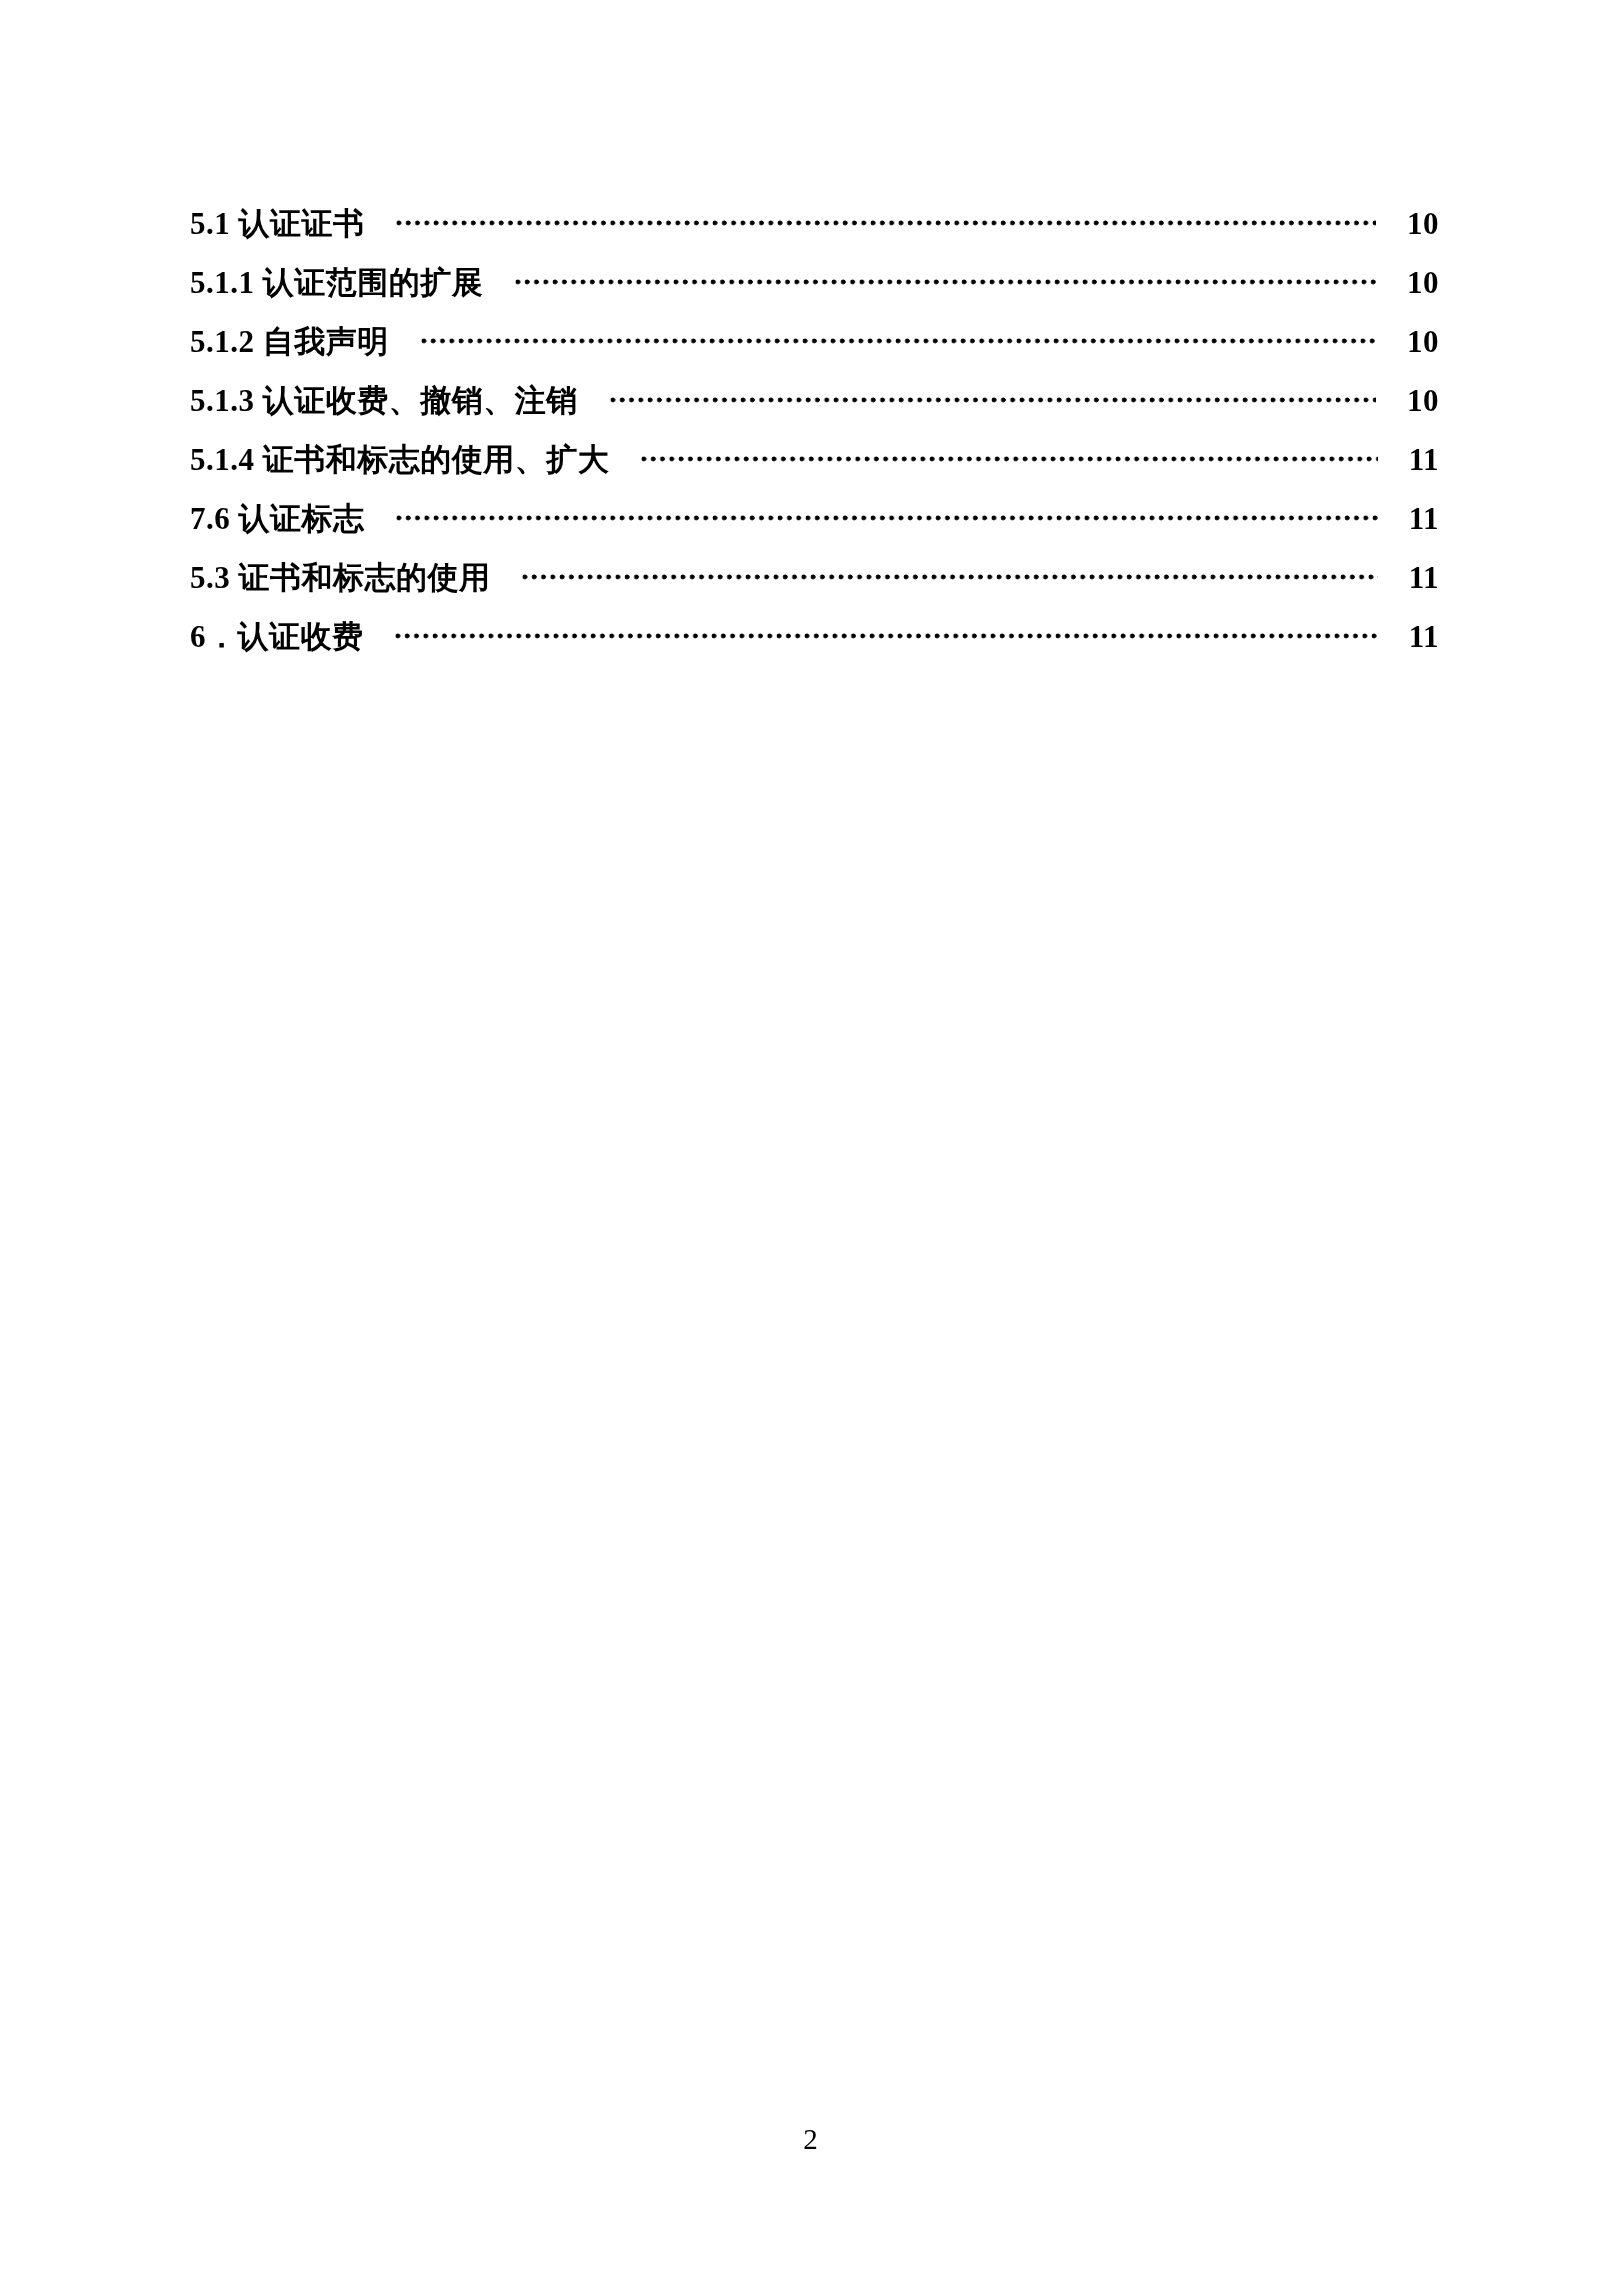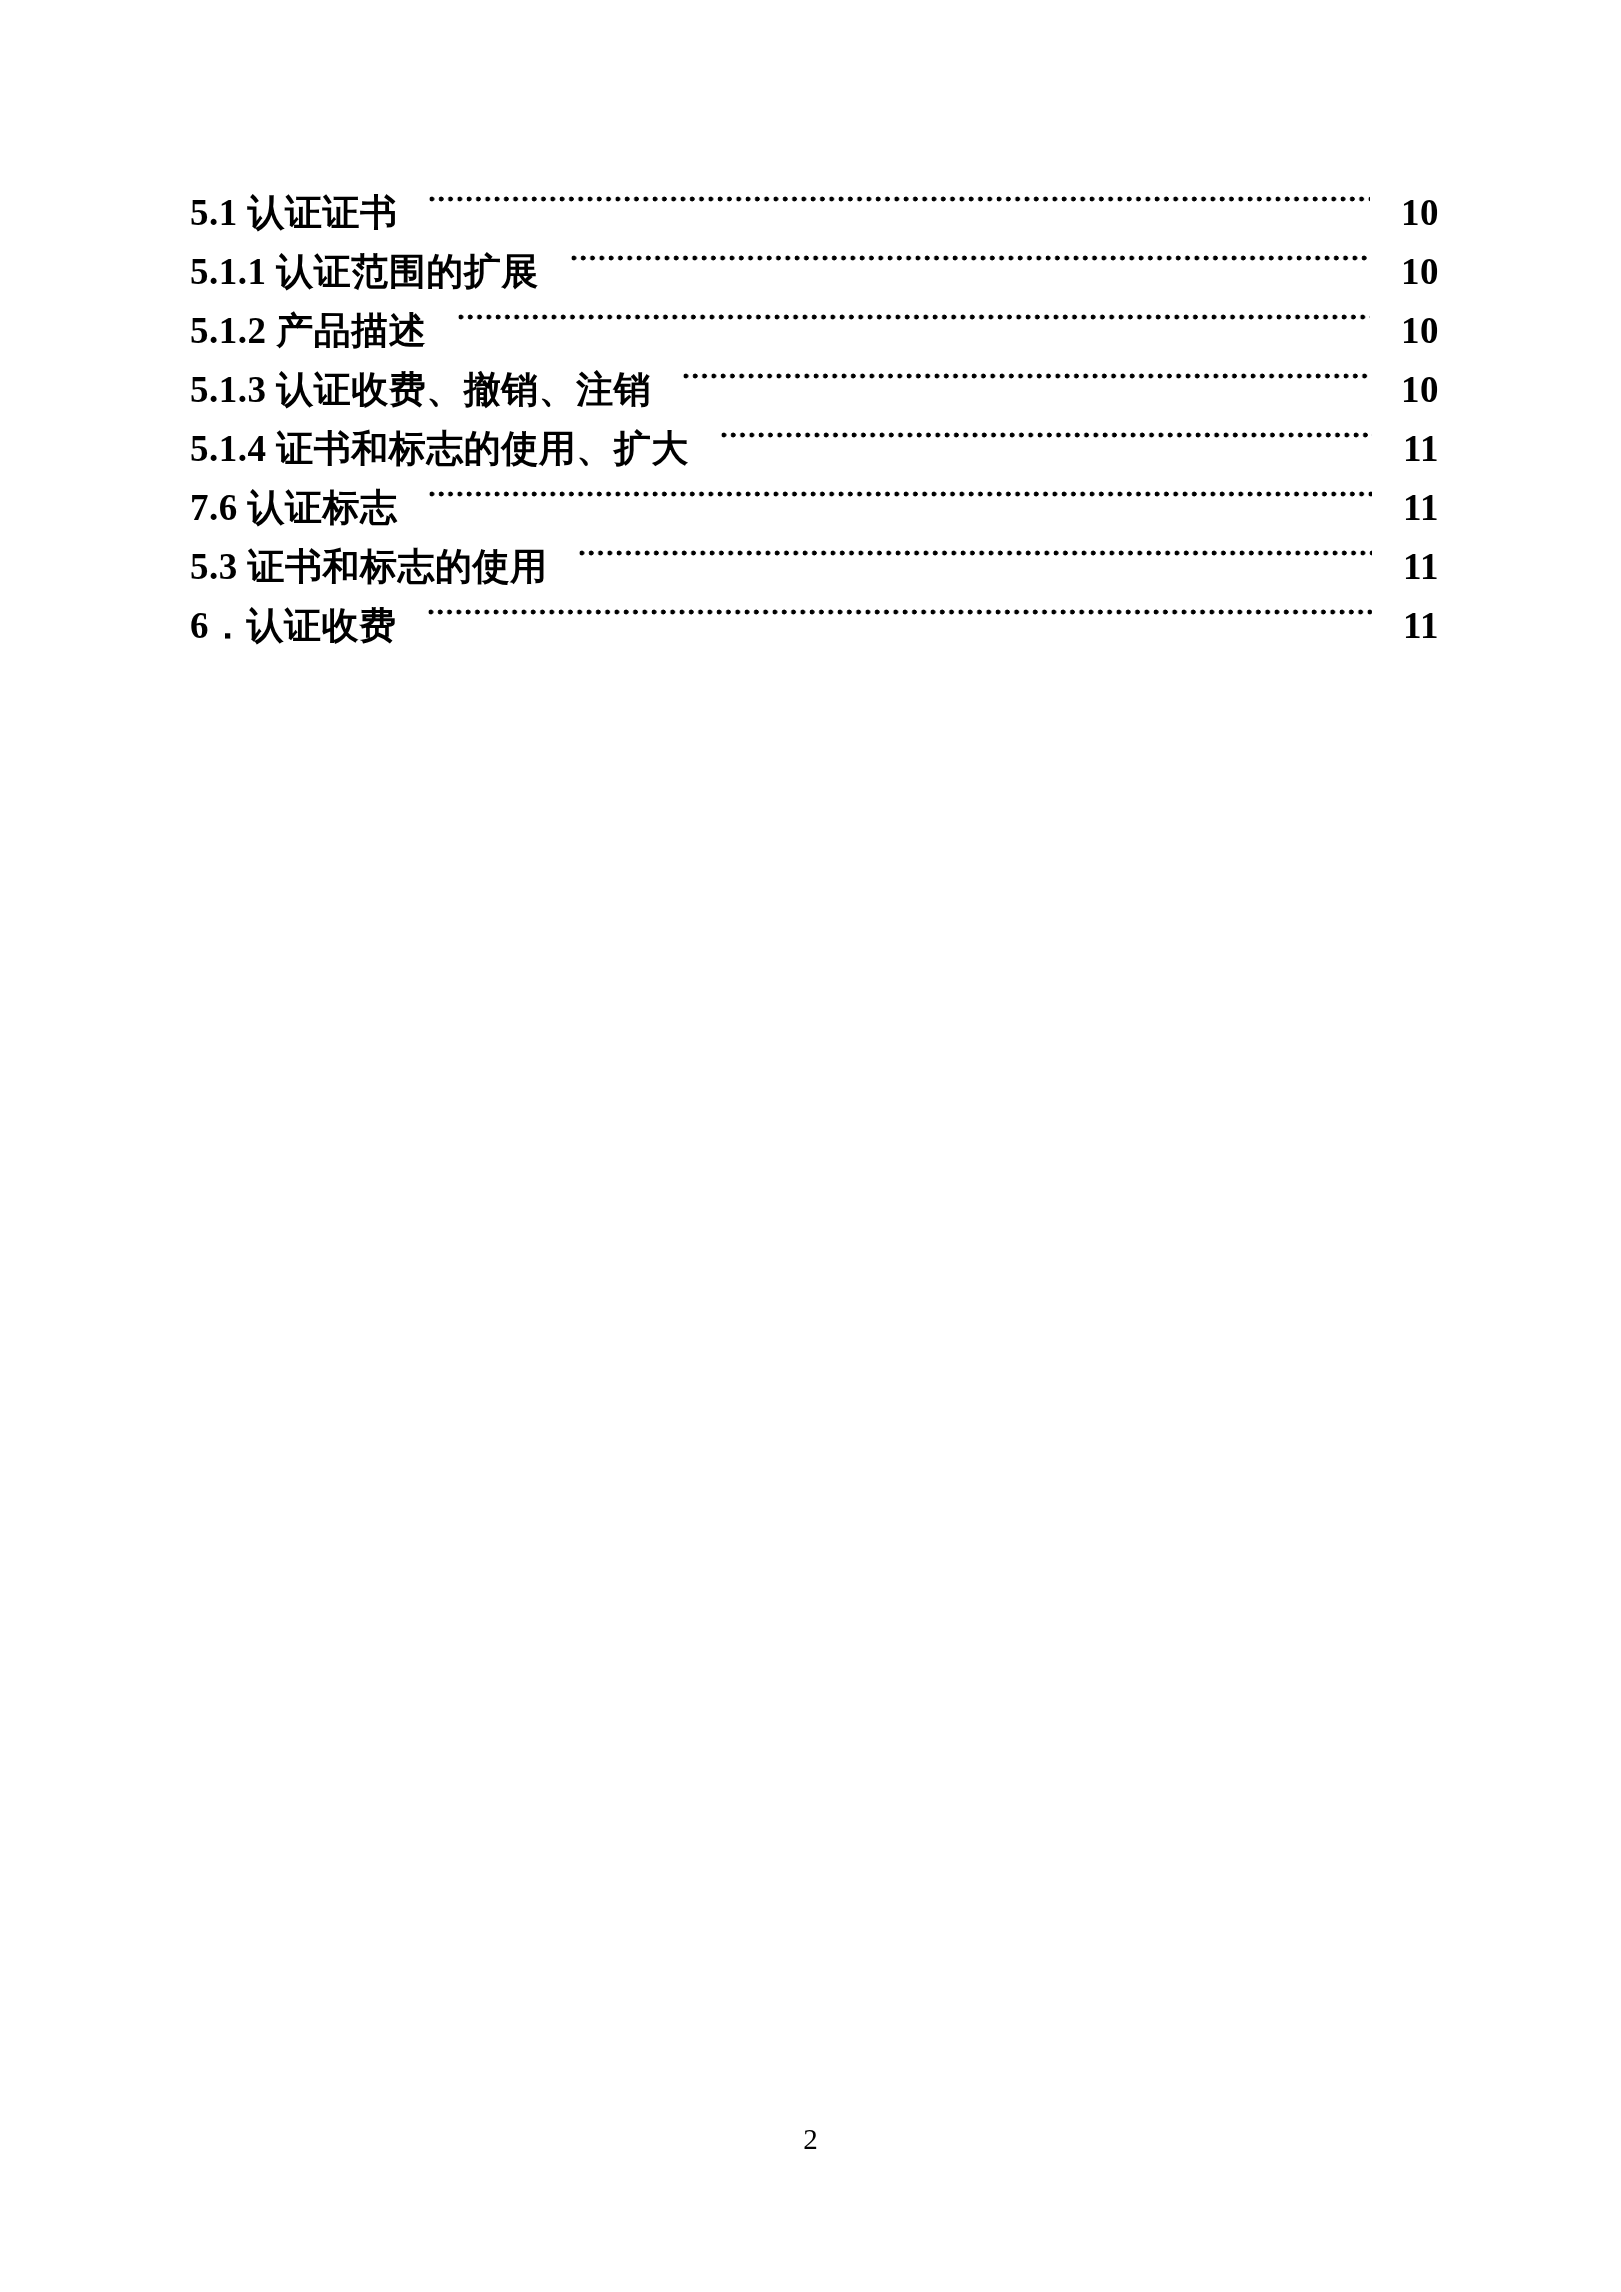--- a/index.html
+++ b/index.html
@@ -21,23 +21,23 @@
     background: #ffffff;
   }
   .toc {
     position: absolute;
     left: 190px;
     top: 194px;
     width: 1249px;
   }
   .toc-row {
     display: flex;
-    align-items: flex-start;
+    align-items: center;
     height: 59px;
-    font-size: 37px;
+    font-size: 31px;
     font-weight: 700;
     line-height: 1;
     letter-spacing: 0.5px;
     gap: 28px;
   }
   .toc-label {
     white-space: nowrap;
     flex: 0 0 auto;
   }
   .toc-leader {
@@ -79,21 +79,21 @@
       <span class="toc-page">10</span>
     </div>
 
     <div class="toc-row">
       <span class="toc-label">5.1.1 认证范围的扩展</span>
       <span class="toc-leader"></span>
       <span class="toc-page">10</span>
     </div>
 
     <div class="toc-row">
-      <span class="toc-label">5.1.2 产品描述</span>
+      <span class="toc-label">5.1.2 自我声明</span>
       <span class="toc-leader"></span>
       <span class="toc-page">10</span>
     </div>
 
     <div class="toc-row">
       <span class="toc-label">5.1.3 认证收费、撤销、注销</span>
       <span class="toc-leader"></span>
       <span class="toc-page">10</span>
     </div>
 

